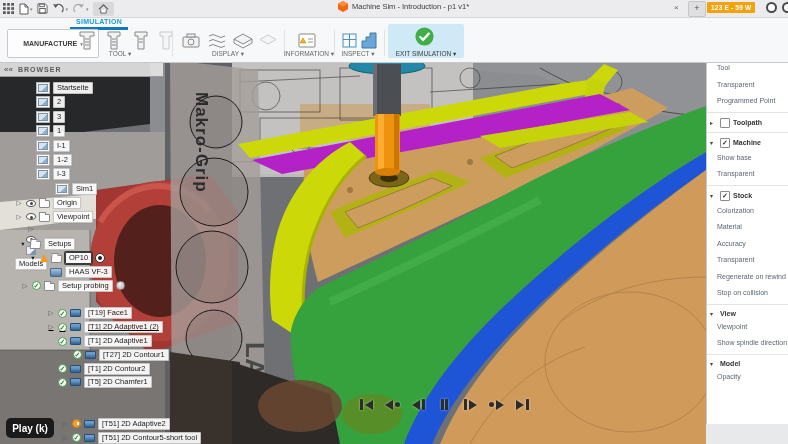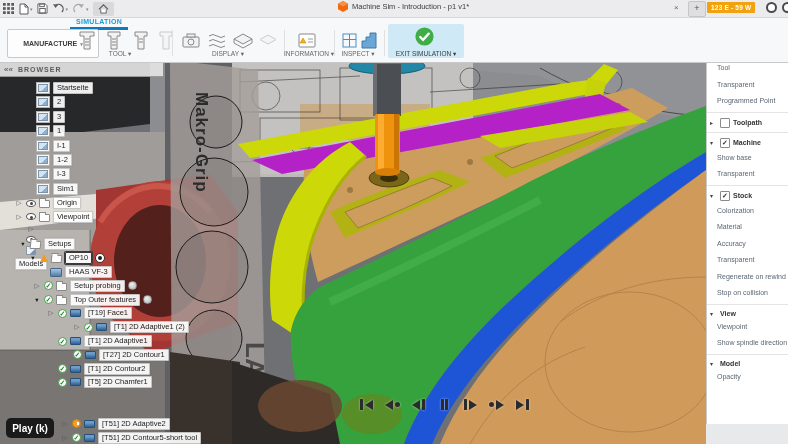--- a/index.html
+++ b/index.html
@@ -399,21 +399,21 @@
           <span class="tico t-img"></span>
         </span>
         <span class="chip">1-2</span>
       </div>
       <div class="trow" style="top: 168.4px; padding-left: 36px;">
         <span class="vbox">
           <span class="tico t-img"></span>
         </span>
         <span class="chip">I-3</span>
       </div>
-      <div class="trow" style="top: 182.8px; padding-left: 36px;">
+      <div class="trow" style="top: 182.8px; padding-left: 36px; margin-left: 19px;">
         <span class="vbox">
           <span class="tico t-img"></span>
         </span>
         <span class="chip">Sim1</span>
       </div>
       <div class="trow" style="top: 197px; padding-left: 15px;">
         <span class="tico t-arrow">▷</span>
         <span class="tico t-eye"></span>
         <span class="tico t-folder"></span>
         <span class="chip">Origin</span>
@@ -439,41 +439,34 @@
         <span class="tico t-caret">▾</span>
         <span class="tico t-warn"></span>
         <span class="tico t-folderOpen"></span>
         <span class="chip sel">OP10</span>
         <span class="tico t-radio"></span>
       </div>
       <div class="trow" style="top: 266px; padding-left: 50px;">
         <span class="tico t-machine"></span>
         <span class="chip">HAAS VF-3</span>
       </div>
-      <div class="trow" style="top: 279.8px; padding-left: 33px;">
+      <div class="trow" style="top: 279.8px; padding-left: 21px;">
         <span class="tico t-arrow">▷</span>
         <span class="tico t-check">✓</span>
         <span class="tico t-folder"></span>
         <span class="chip">Setup probing</span>
         <span class="tico t-globe"></span>
       </div>
-      <div class="trow" style="top: 293.6px; padding-left: 33px;">
-        <span class="tico t-caret">▾</span>
-        <span class="tico t-check">✓</span>
-        <span class="tico t-folder"></span>
-        <span class="chip">Top Outer features</span>
-        <span class="tico t-globe"></span>
-      </div>
       <div class="trow" style="top: 307.4px; padding-left: 47px;">
         <span class="tico t-arrow">▷</span>
         <span class="tico t-check">✓</span>
         <span class="tico t-op"></span>
         <span class="chip">[T19] Face1</span>
       </div>
-      <div class="trow" style="top: 321.2px; padding-left: 73px;">
+      <div class="trow" style="top: 321.2px; padding-left: 47px; text-decoration: underline;">
         <span class="tico t-arrow">▷</span>
         <span class="tico t-check">✓</span>
         <span class="tico t-op"></span>
         <span class="chip">[T1] 2D Adaptive1 (2)</span>
       </div>
       <div class="trow" style="top: 335px; padding-left: 47px;">
         <span class="tico t-sp"></span>
         <span class="tico t-check">✓</span>
         <span class="tico t-op"></span>
         <span class="chip">[T1] 2D Adaptive1</span>

